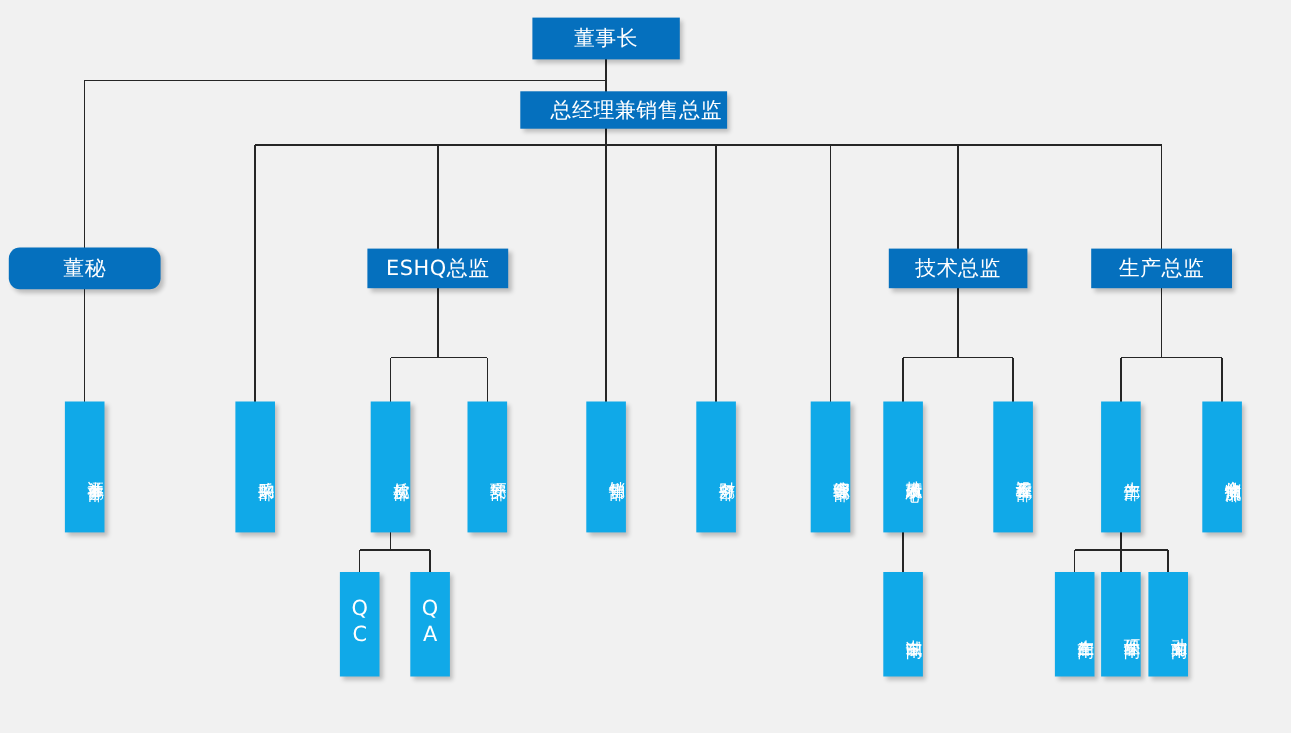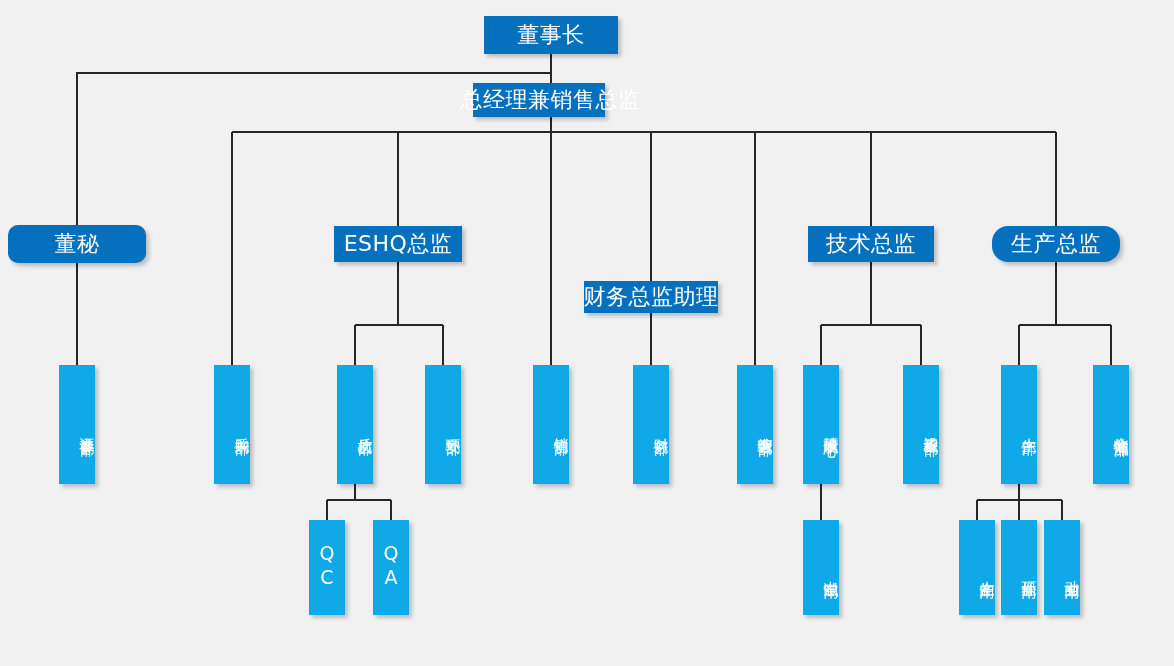--- a/index.html
+++ b/index.html
@@ -32,21 +32,21 @@
     display: flex;
     align-items: center;
     justify-content: center;
     color: #ffffff;
     box-shadow: 3px 3px 4px rgba(0,0,0,0.22);
     z-index: 5;
     user-select: none;
   }
   .node.lvl-exec {
     background: #0570be;
-    font-size: 22px;
+    font-size: 19px;
     letter-spacing: 0.5px;
     white-space: nowrap;
   }
   .node.lvl-dept {
     background: #10a9e8;
     font-size: 15px;
     line-height: 1.08;
     writing-mode: vertical-rl;
     text-orientation: upright;
     letter-spacing: 1px;
@@ -121,42 +121,39 @@
       <path d="M977,500 L977,520"></path>
       <path d="M1019,500 L1019,520"></path>
       <path d="M1062,500 L1062,520"></path>
     </g>
   </svg>
 
   <div class="node lvl-exec" style="left:484px; top:16px; width:134px; height:38px;">
     <span>董事长</span>
   </div>
 
-  <div class="node lvl-exec" style="left:473px; top:83px; width:132px; height:34px;padding-left:23px;">
+  <div class="node lvl-exec" style="left:473px; top:83px; width:188px; height:34px;padding-left:23px;">
     <span>总经理兼销售总监</span>
   </div>
 
   <div class="node lvl-exec" style="left:8px; top:225px; width:138px; height:38px;border-radius:10px;">
     <span>董秘</span>
   </div>
 
 
   <div class="node lvl-exec" style="left:334px; top:226px; width:128px; height:36px;">
     <span>ESHQ总监</span>
   </div>
 
-  <div class="node lvl-exec" style="left:584px; top:281px; width:134px; height:32px;">
-    <span>财务总监助理</span>
-  </div>
 
   <div class="node lvl-exec" style="left:808px; top:226px; width:126px; height:36px;justify-content:center;">
     <span>技术总监</span>
   </div>
 
-  <div class="node lvl-exec" style="left:992px; top:226px; width:128px; height:36px;border-radius:16px;">
+  <div class="node lvl-exec" style="left:992px; top:226px; width:128px; height:36px;">
     <span>生产总监</span>
   </div>
 
   <div class="node lvl-dept" style="left:59px; top:365px; width:36px; height:119px;">
     <span class="vtext">证券事务部</span>
   </div>
 
   <div class="node lvl-dept" style="left:214px; top:365px; width:36px; height:119px;">
     <span class="vtext">采购部</span>
   </div>

